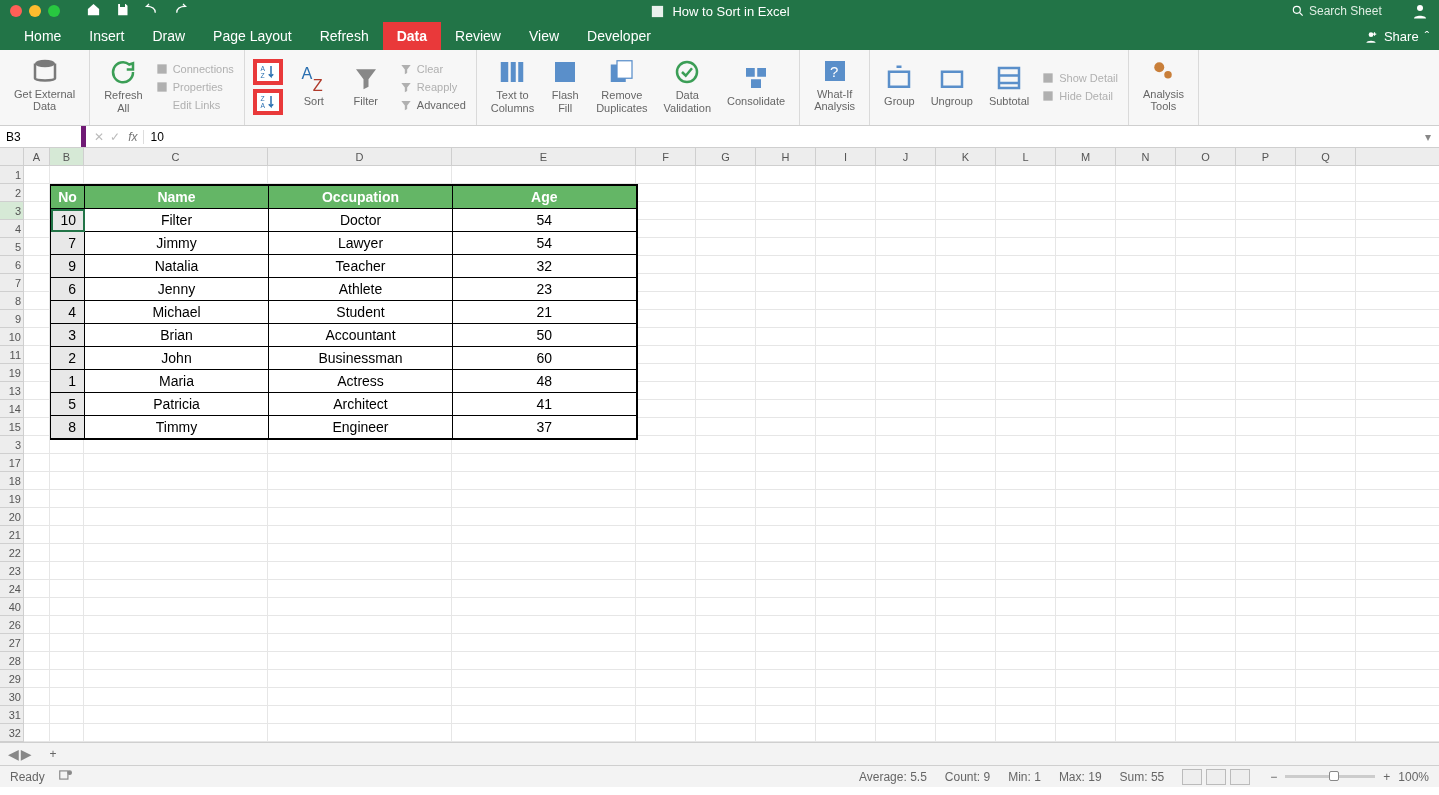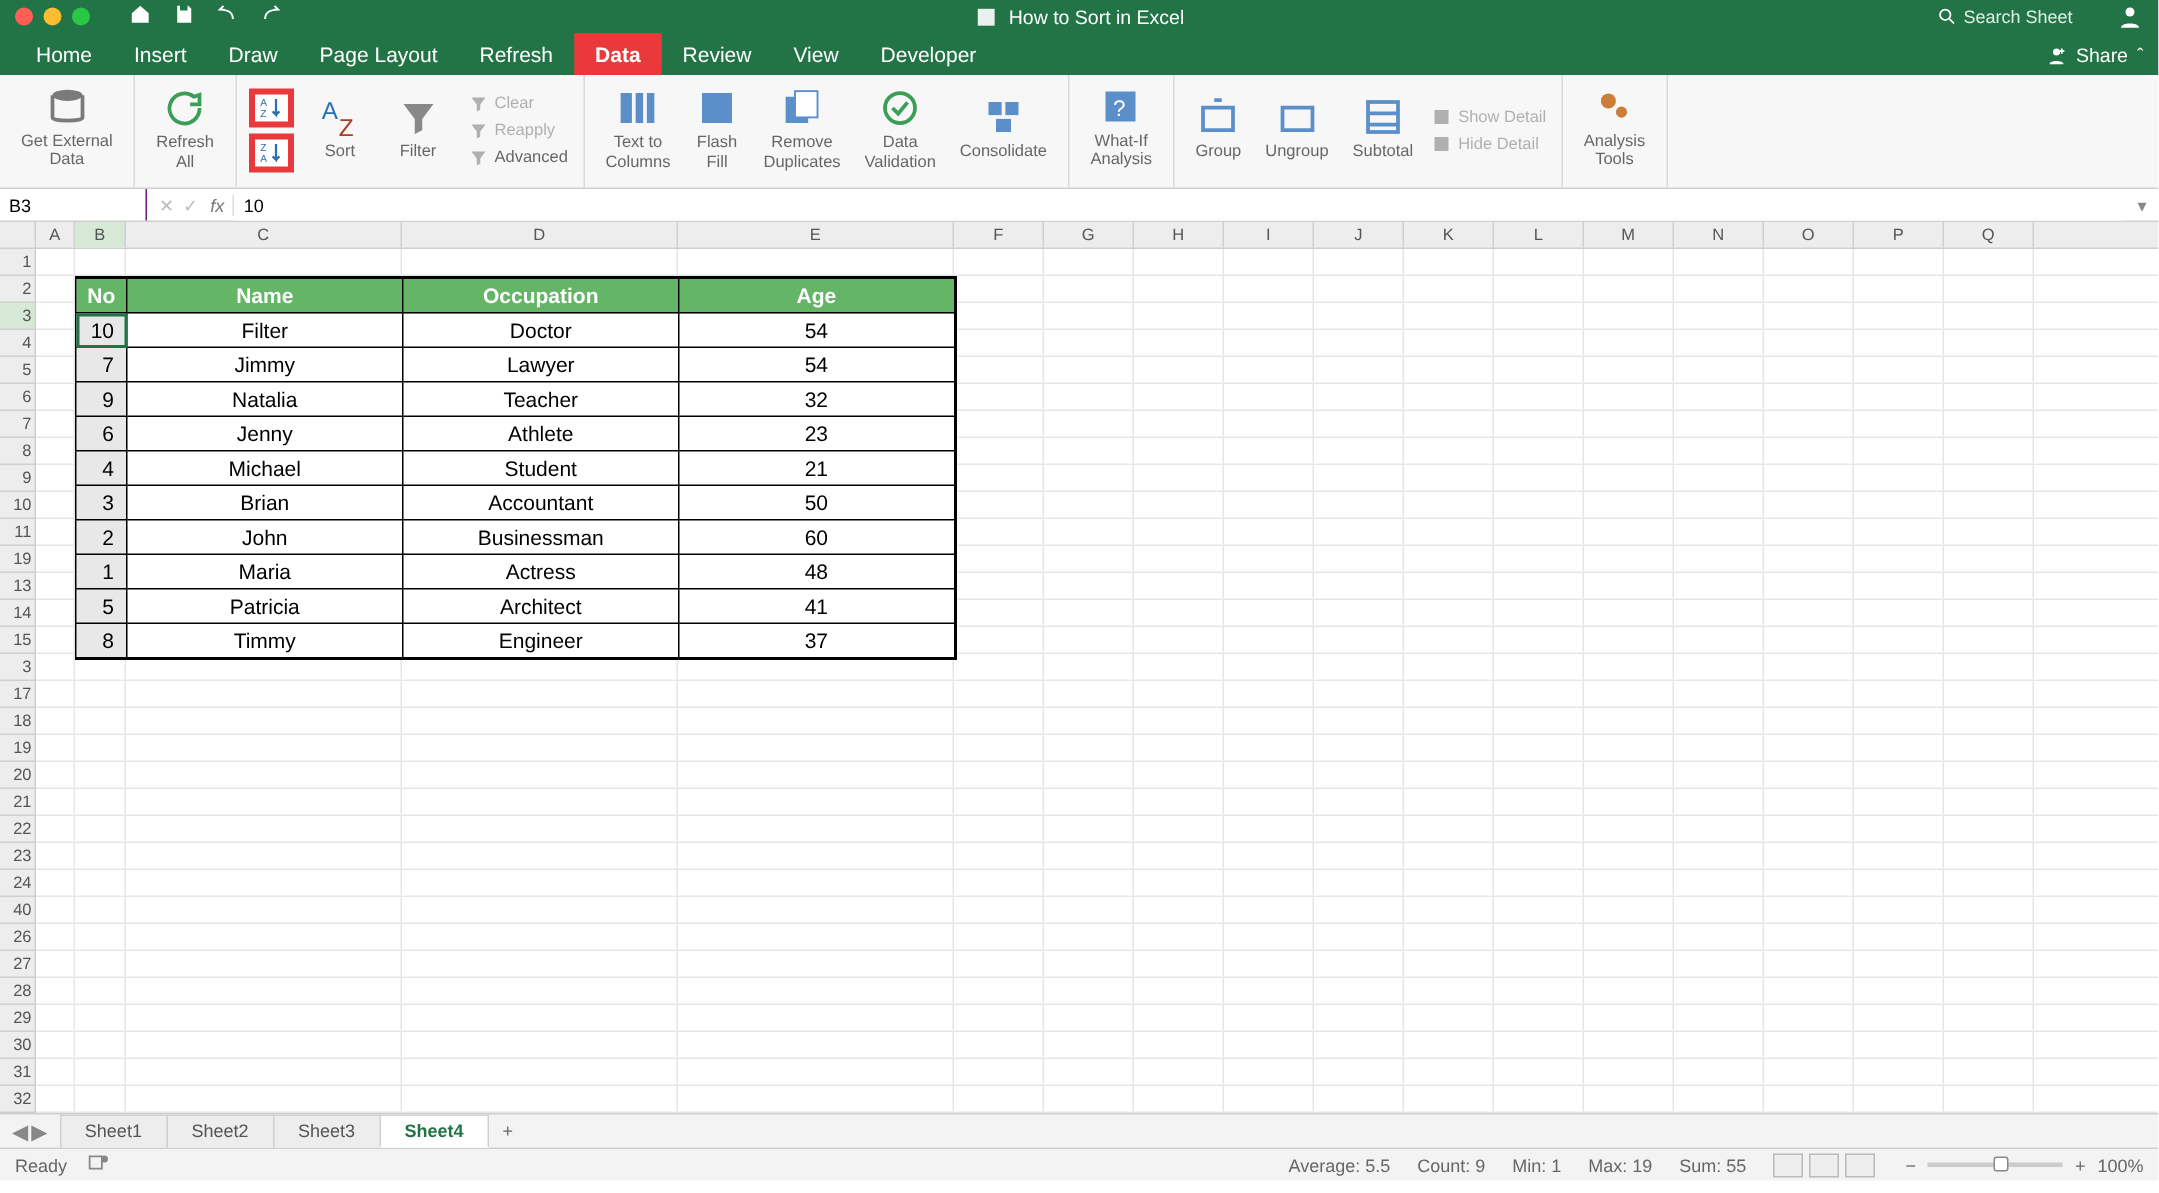--- a/index.html
+++ b/index.html
@@ -23,21 +23,21 @@
 .rg{ display:flex; flex-direction:column; align-items:center; justify-content:flex-end; padding:4px 6px 6px; border-right:1px solid #dadada; }
 .rg-big{ display:flex; flex-direction:column; align-items:center; gap:2px; padding:4px 8px 6px; }
 .rg-big svg{ width:30px; height:30px; }
 .rg-label{ font-size:11px; color:#666; text-align:center; line-height:1.15; }
 .rg-col{ display:flex; flex-direction:column; gap:4px; padding:4px 4px; }
 .rg-row{ display:flex; gap:4px; align-items:center; color:#b0b0b0; font-size:11px; }
 .rg-row svg{ width:14px;height:14px; fill:#b0b0b0; }
 .sort-box{ width:30px; height:26px; border:4px solid #e9393a; display:flex; align-items:center; justify-content:center; background:#fff; }
 .sort-box svg{ width:18px; height:18px; }
 .formula-bar{ height:22px; border-bottom:1px solid #cfcfcf; display:flex; align-items:center; background:#fff; font-size:12px; }
-.name-box{ width:98px; border-right:1px solid #701a75; padding-left:6px; height:100%; display:flex; align-items:center; }
+.name-box{ width:86px; border-right:5px solid #701a75; padding-left:6px; height:100%; display:flex; align-items:center; }
 .fb-btns{ display:flex; gap:6px; padding:0 8px; color:#bbb; }
 .fx{ font-style:italic; font-size:12px; color:#777; padding-right:6px; border-right:1px solid #ddd; }
 .fb-input{ flex:1; border:none; padding-left:6px; font-size:12px; height:100%; }
 .grid-area{ position:relative; height:594px; overflow:hidden; background:#fff; }
 .colhead{ display:flex; height:18px; background:#ededed; border-bottom:1px solid #cfcfcf; font-size:11px; color:#555; }
 .rowgutter{ width:24px; background:#ededed; border-right:1px solid #cfcfcf; text-align:center; font-size:11px; color:#555; }
 .ch{ border-right:1px solid #cfcfcf; display:flex; align-items:center; justify-content:center; }
 .ch.sel{ background:#d6e9d6; }
 .gridbody{ display:flex; height:576px; }
 .rows-col{ display:flex; flex-direction:column; }
@@ -143,20 +143,40 @@
       </div>
     </div>
   <div class="rg" style="flex-direction:row">
     <div class="rg-big">
         <svg viewBox="0 0 24 24" fill="none" stroke="#3b9e56" stroke-width="2">
           <path d="M20 12a8 8 0 1 1-3-6l3-1v5h-5"></path>
         </svg>
         <div class="rg-label" style="white-space:pre-line">Refresh
 All</div>
       </div>
+    <div class="rg-col">
+      <div class="rg-row">
+          <svg viewBox="0 0 24 24">
+            <rect x="4" y="4" width="16" height="16"></rect>
+          </svg>
+          <span>Connections</span>
+        </div>
+      <div class="rg-row">
+          <svg viewBox="0 0 24 24">
+            <rect x="4" y="4" width="16" height="16"></rect>
+          </svg>
+          <span>Properties</span>
+        </div>
+      <div class="rg-row">
+          <svg viewBox="0 0 24 24">
+            <path d="M8 12h8"></path>
+          </svg>
+          <span>Edit Links</span>
+        </div>
+    </div>
   </div>
   <div class="rg" style="flex-direction:row; gap:6px;">
     <div style="display:flex;flex-direction:column;gap:4px;padding:4px 2px">
       <div class="sort-box">
           <svg viewBox="0 0 24 24">
             <text x="2" y="10" font-size="9" fill="#2a6fb0">A</text>
             <text x="2" y="20" font-size="9" fill="#2a6fb0">Z</text>
             <path d="M16 4v14l-3-3m3 3 3-3" stroke="#2a6fb0" stroke-width="2" fill="none"></path>
           </svg>
         </div>
@@ -1053,26 +1073,20 @@
         </tr>
       </tbody>
   </table>
 </div>
 
 <div class="sheetbar">
   <div class="sb-nav">
     <span>◀</span>
     <span>▶</span>
   </div>
-  <div id="sheets" style="display:flex">
-      <div class="sheet-tab">Sheet1</div>
-      <div class="sheet-tab">Sheet2</div>
-      <div class="sheet-tab">Sheet3</div>
-      <div class="sheet-tab active">Sheet4</div>
-    </div>
   <div class="add-sheet">+</div>
 </div>
 
 <div class="status">
   <span>Ready</span>
   <span style="margin-left:12px">
     <svg width="16" height="14" viewBox="0 0 24 24" fill="none" stroke="#888" stroke-width="2">
         <rect x="3" y="5" width="14" height="14"></rect>
         <circle cx="20" cy="8" r="3" fill="#888"></circle>
       </svg>

